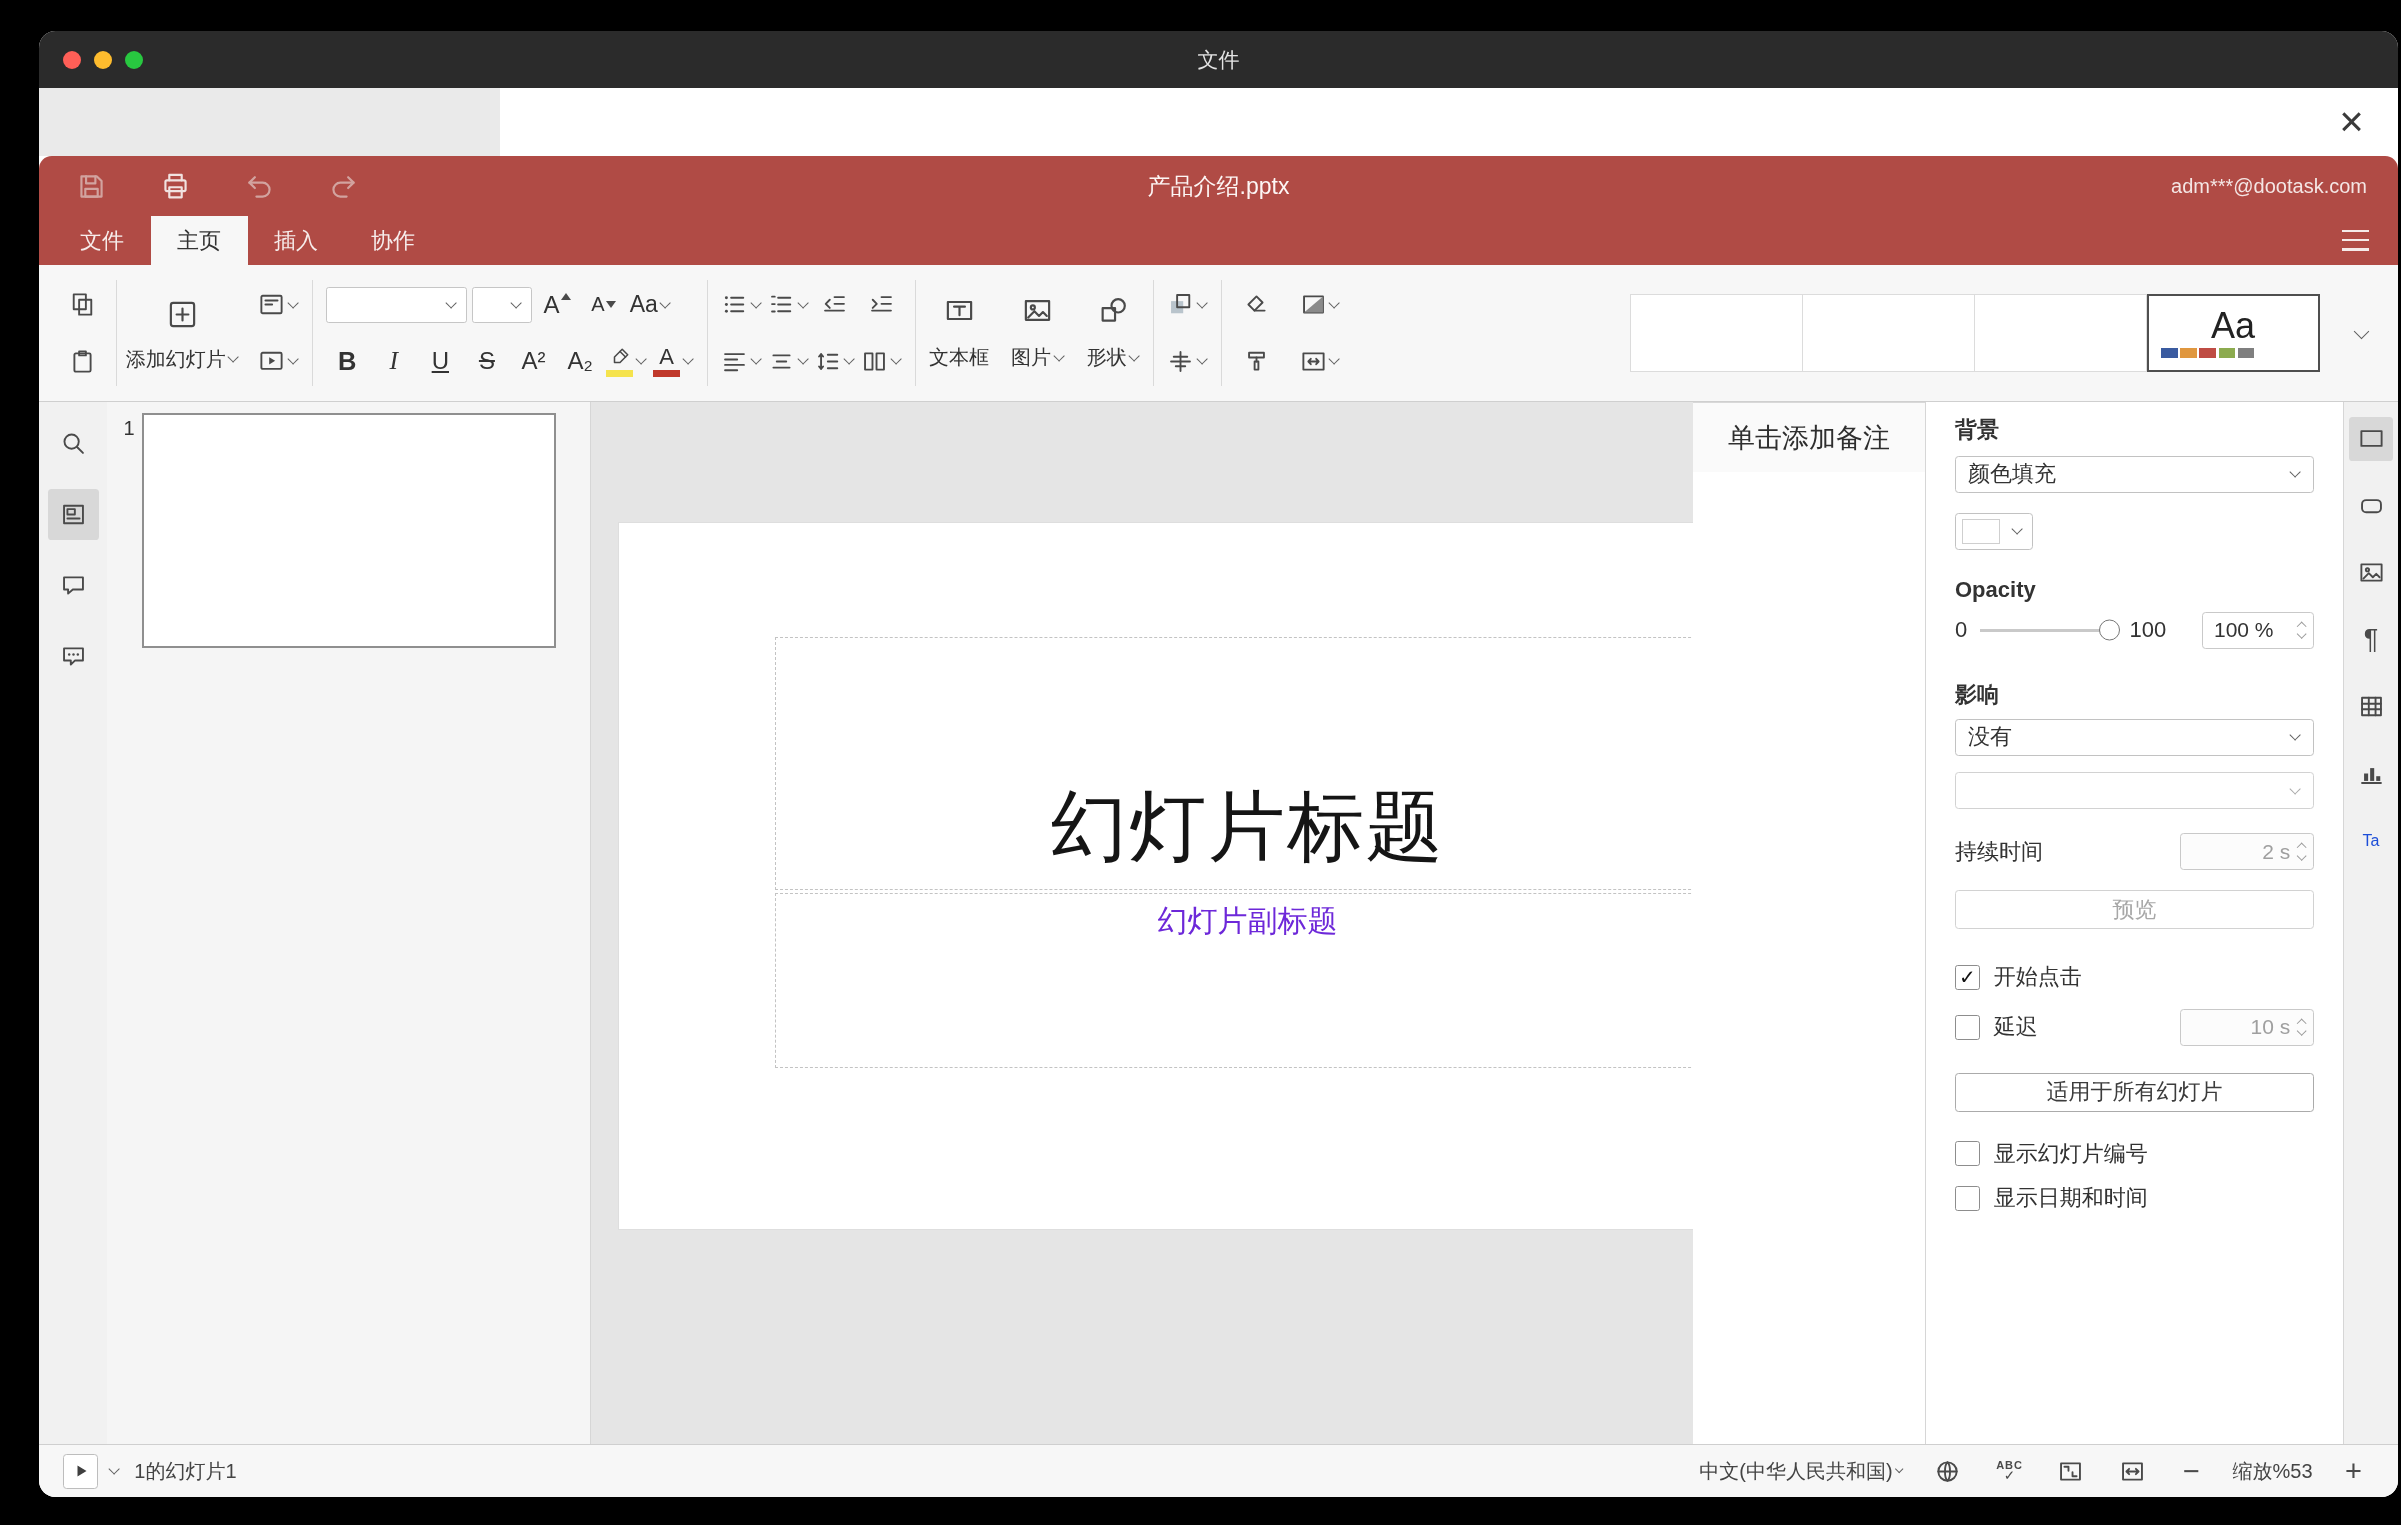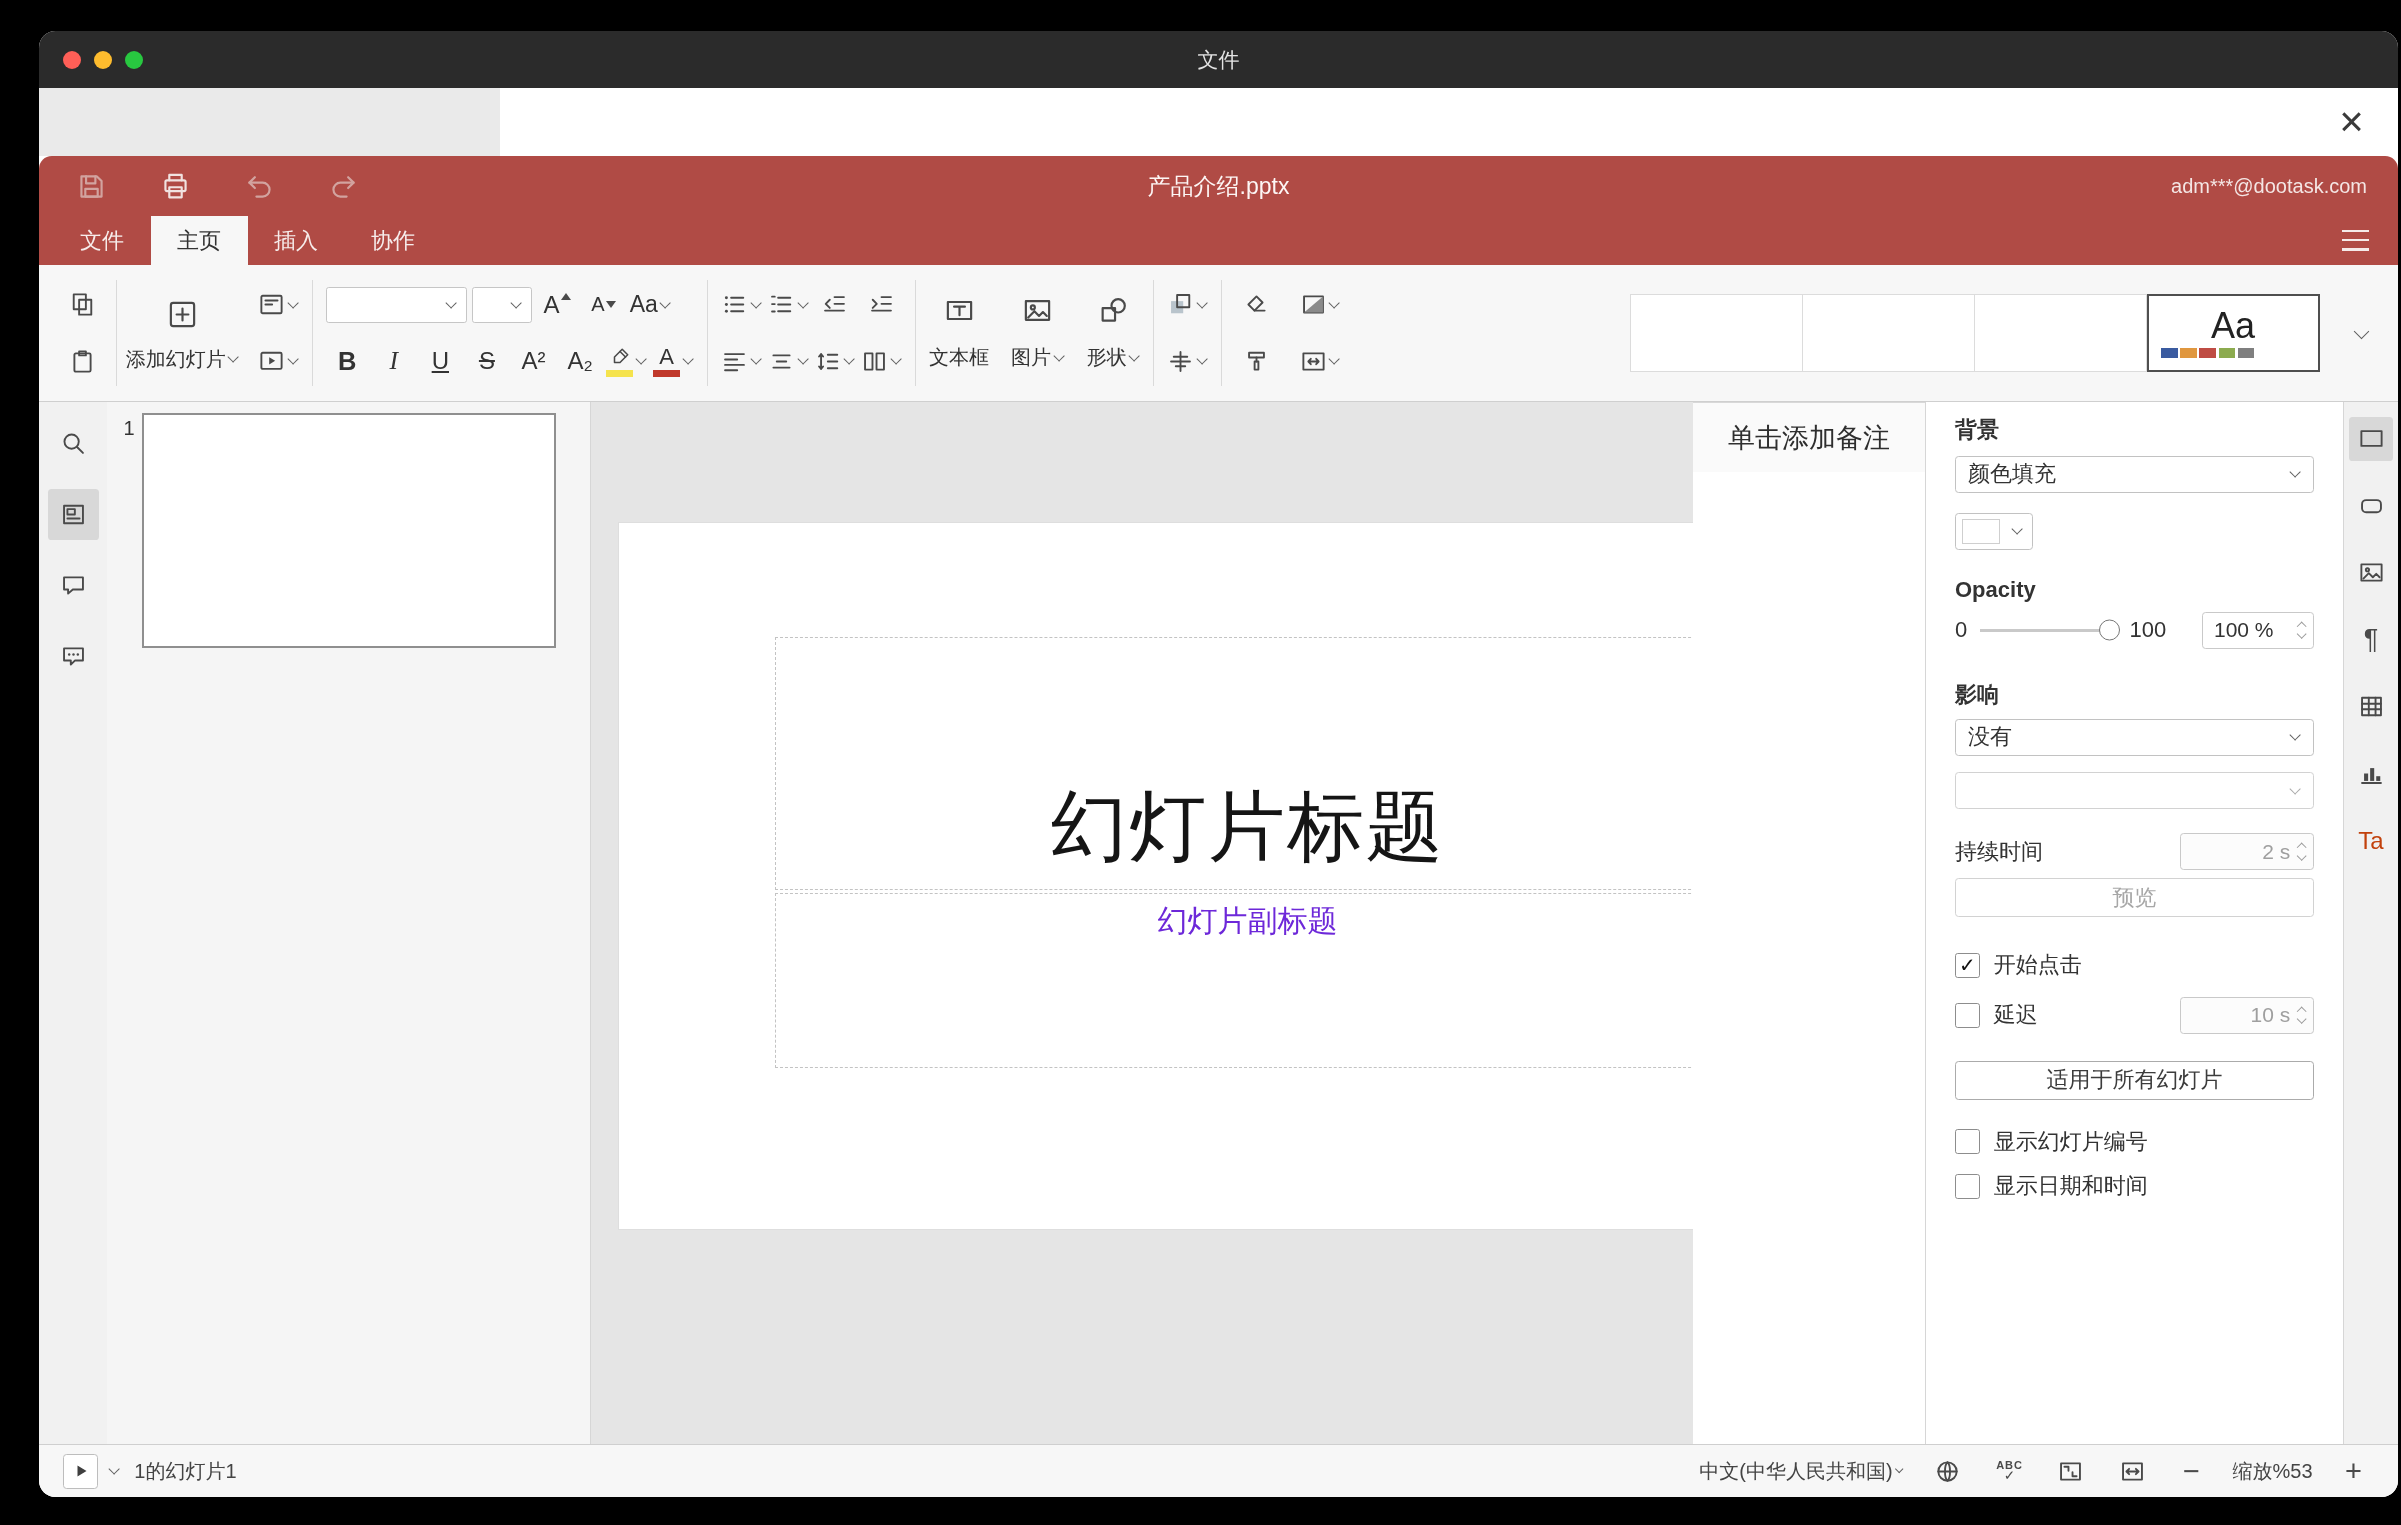--- a/index.html
+++ b/index.html
@@ -108,21 +108,21 @@
   .rbtnw.dis{color:#a7a7a7;border-color:#d2d2d2}
   .cbrow{display:flex;align-items:center;gap:13.7px}
   .cb{width:25px;height:25px;border:1.8px solid #8d8d8d;border-radius:2.7px;background:#fff;display:inline-flex;align-items:center;justify-content:center;font-size:20px;color:#111;font-weight:bold;flex:0 0 auto}
   .rowsb{display:flex;align-items:center;justify-content:space-between}
 
   
   .rightstrip{width:55px;background:#f1f1f1;border-left:0.9px solid #d6d6d6;display:flex;flex-direction:column;align-items:center;padding-top:14.6px;gap:23px;flex:0 0 auto}
   .rbtn{width:44px;height:44px;display:flex;align-items:center;justify-content:center;border-radius:3.6px;color:#444}
   .rbtn.active{background:#d8d8d8}
   .para-glyph{font-size:27px;color:#4a4a4a}
-  .ta-glyph{font-size:24px;color:#c2410c}
+  .ta-glyph{font-size:16px;color:#1d4ed8}
 
   
   .statusbar{height:53px;background:#f7f7f7;border-top:0.9px solid #cfcfcf;display:flex;align-items:center;padding:0 29px 0 24px;gap:14.6px;font-size:20px;color:#444;flex:0 0 auto}
   .play-square{width:35px;height:35px;border:0.9px solid #bdbdbd;border-radius:3.6px;background:#fff;display:flex;align-items:center;justify-content:center}
   .playwrap{display:flex;align-items:center;gap:8.2px}
   .sb-right{margin-left:auto;display:flex;align-items:center;gap:25.5px}
   .langwrap{display:flex;align-items:center}
   .abc{display:flex;flex-direction:column;align-items:center;line-height:1;color:#4a4a4a}
   .abc b{font-size:11px;letter-spacing:0.9px}
   .abc i{font-style:normal;font-size:13.7px;margin-top:-1.8px}
@@ -594,21 +594,21 @@
         <span>持续时间</span>
         <div class="spininput dis" style="width:134px">
           <span style="margin-left:auto;margin-right:7.3px">2 s</span>
           <span class="spin">
               <i class="up"></i>
               <i class="dn"></i>
             </span>
         </div>
       </div>
 
-      <button class="rbtnw dis" style="margin-top:8px">
+      <button class="rbtnw dis" style="margin-top:20px">
           <span>预览</span>
         </button>
 
       <div class="cbrow" style="margin-top:33px">
         <span class="cb">
             <span>✓</span>
           </span>
         <span>开始点击</span>
       </div>
 

